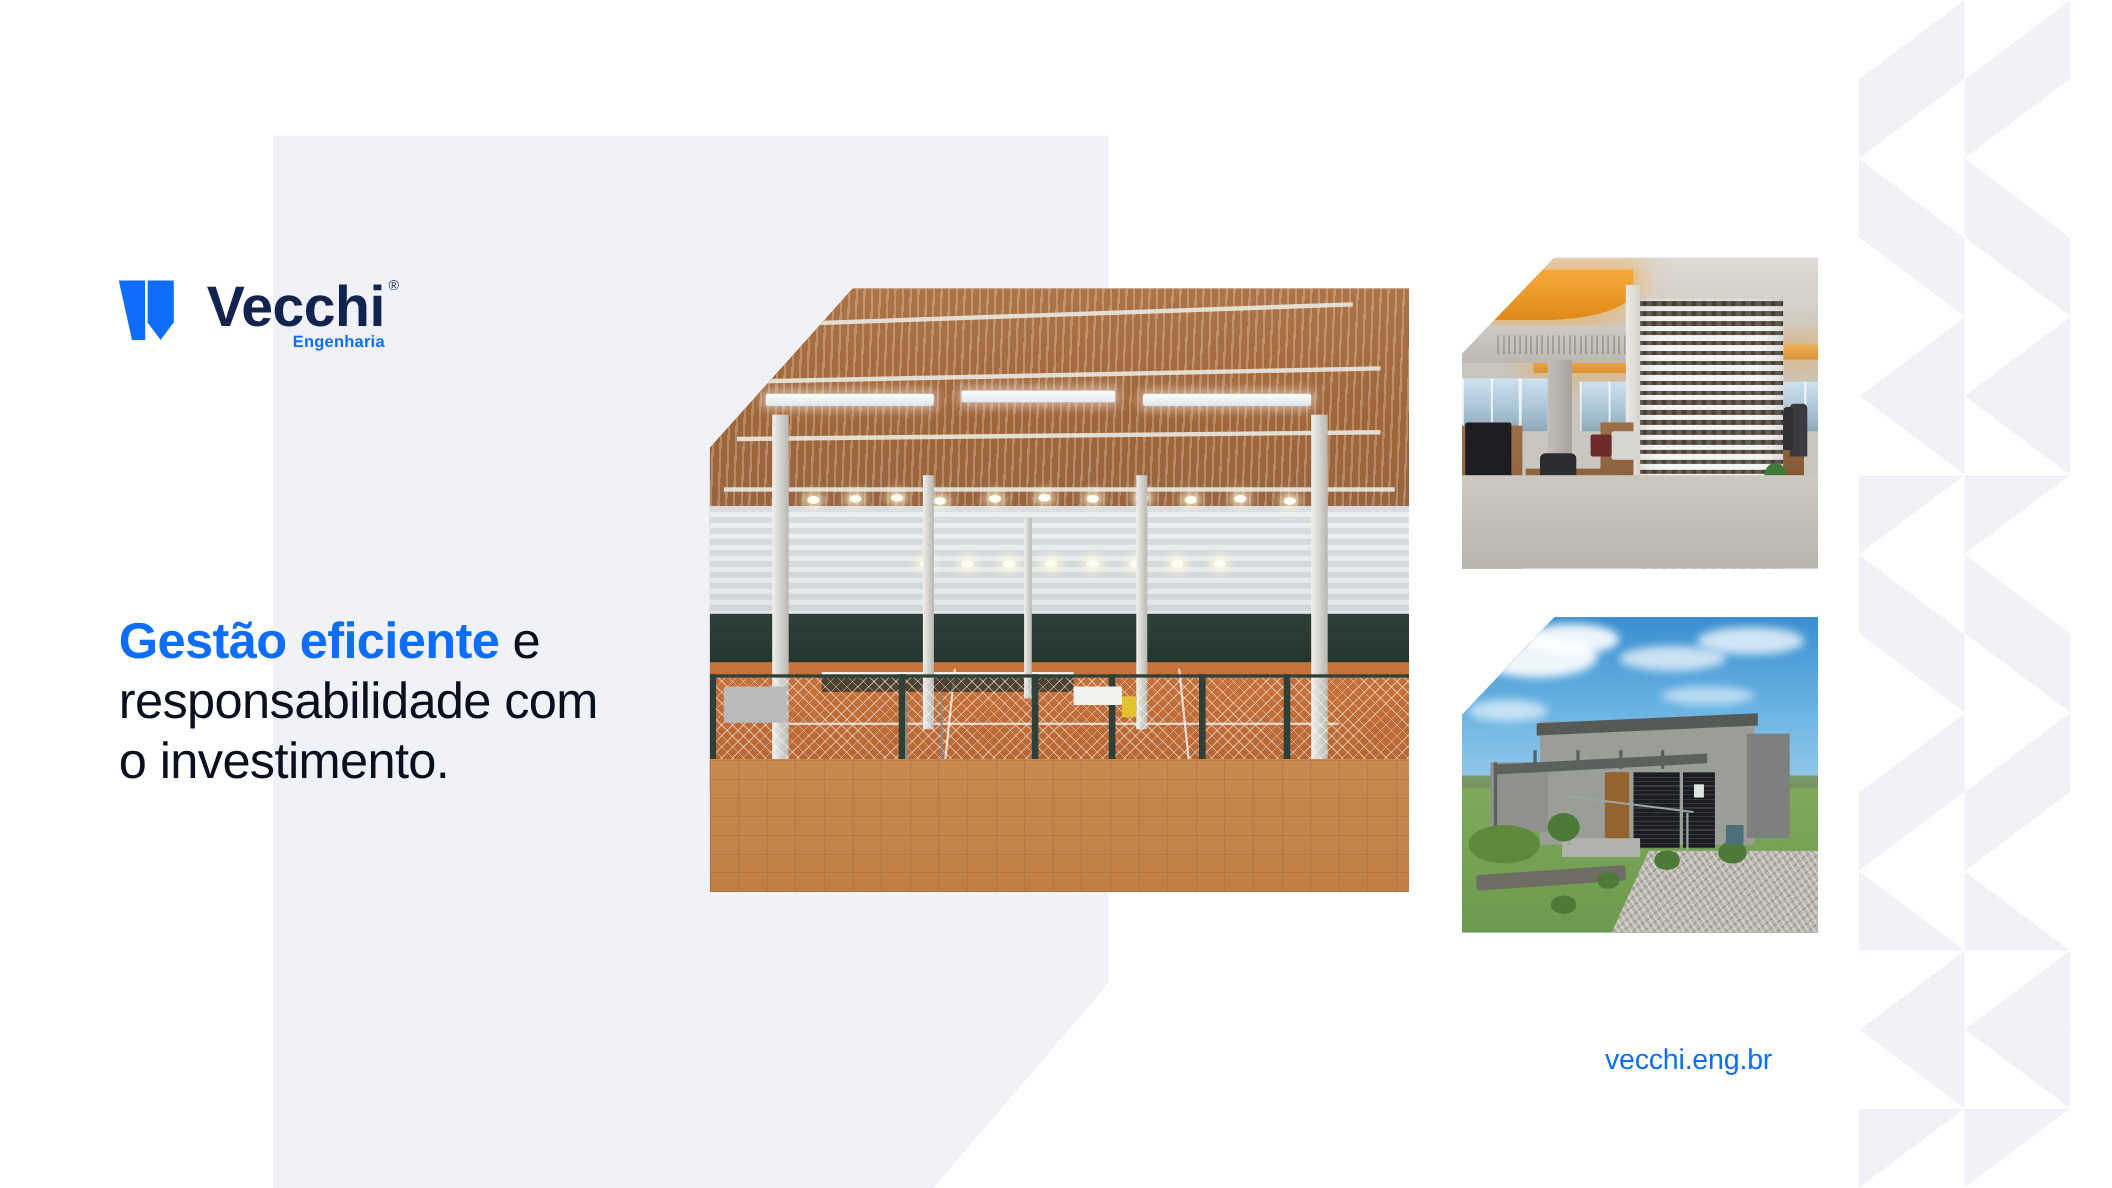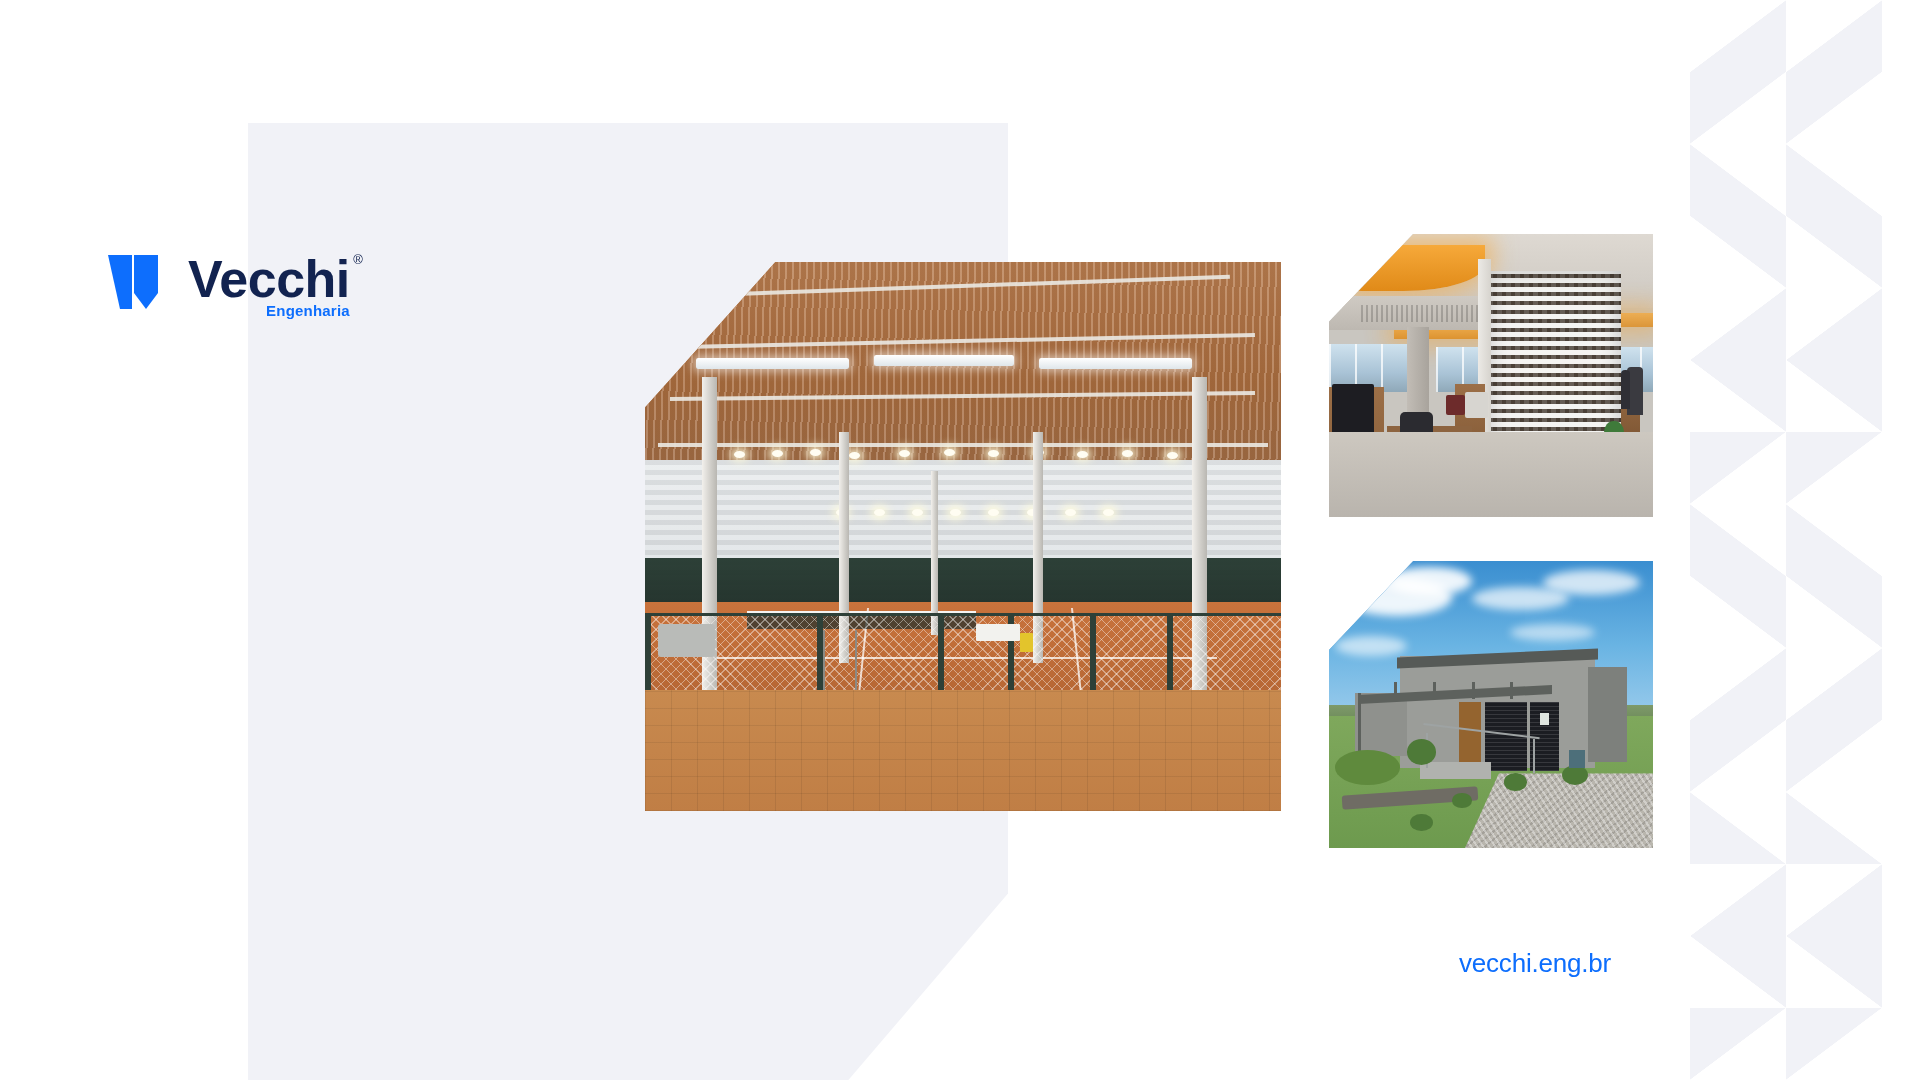--- a/index.html
+++ b/index.html
@@ -265,20 +265,21 @@
       <path d="M26 2 H50 L50 40 L38 56 L26 40 Z" fill="#0d6efd"></path>
       <path d="M24 2 H26 L26 40 L24 40 Z" fill="#ffffff"></path>
     </svg>
     <div class="logo-text-wrap">
       <div class="logo-word">Vecchi</div>
       <div class="logo-reg">®</div>
       <div class="logo-sub">Engenharia</div>
     </div>
   </div>
 
+  <h1 class="headline"><span class="hl-strong">Gestão eficiente</span><span> e responsabilidade com o investimento.</span></h1>
 
   <div class="website">vecchi.eng.br</div>
 
   <div class="photo photo-main">
     <div class="inner tennis">
       <div class="t-roof"></div>
 
       <div class="t-truss" style="left:4%;top:14%;width:92%;transform:rotate(-1.2deg);"></div>
       <div class="t-truss" style="left:4%;top:24%;width:92%;transform:rotate(-0.6deg);"></div>
       <div class="t-truss" style="left:2%;top:33%;width:96%;"></div>

